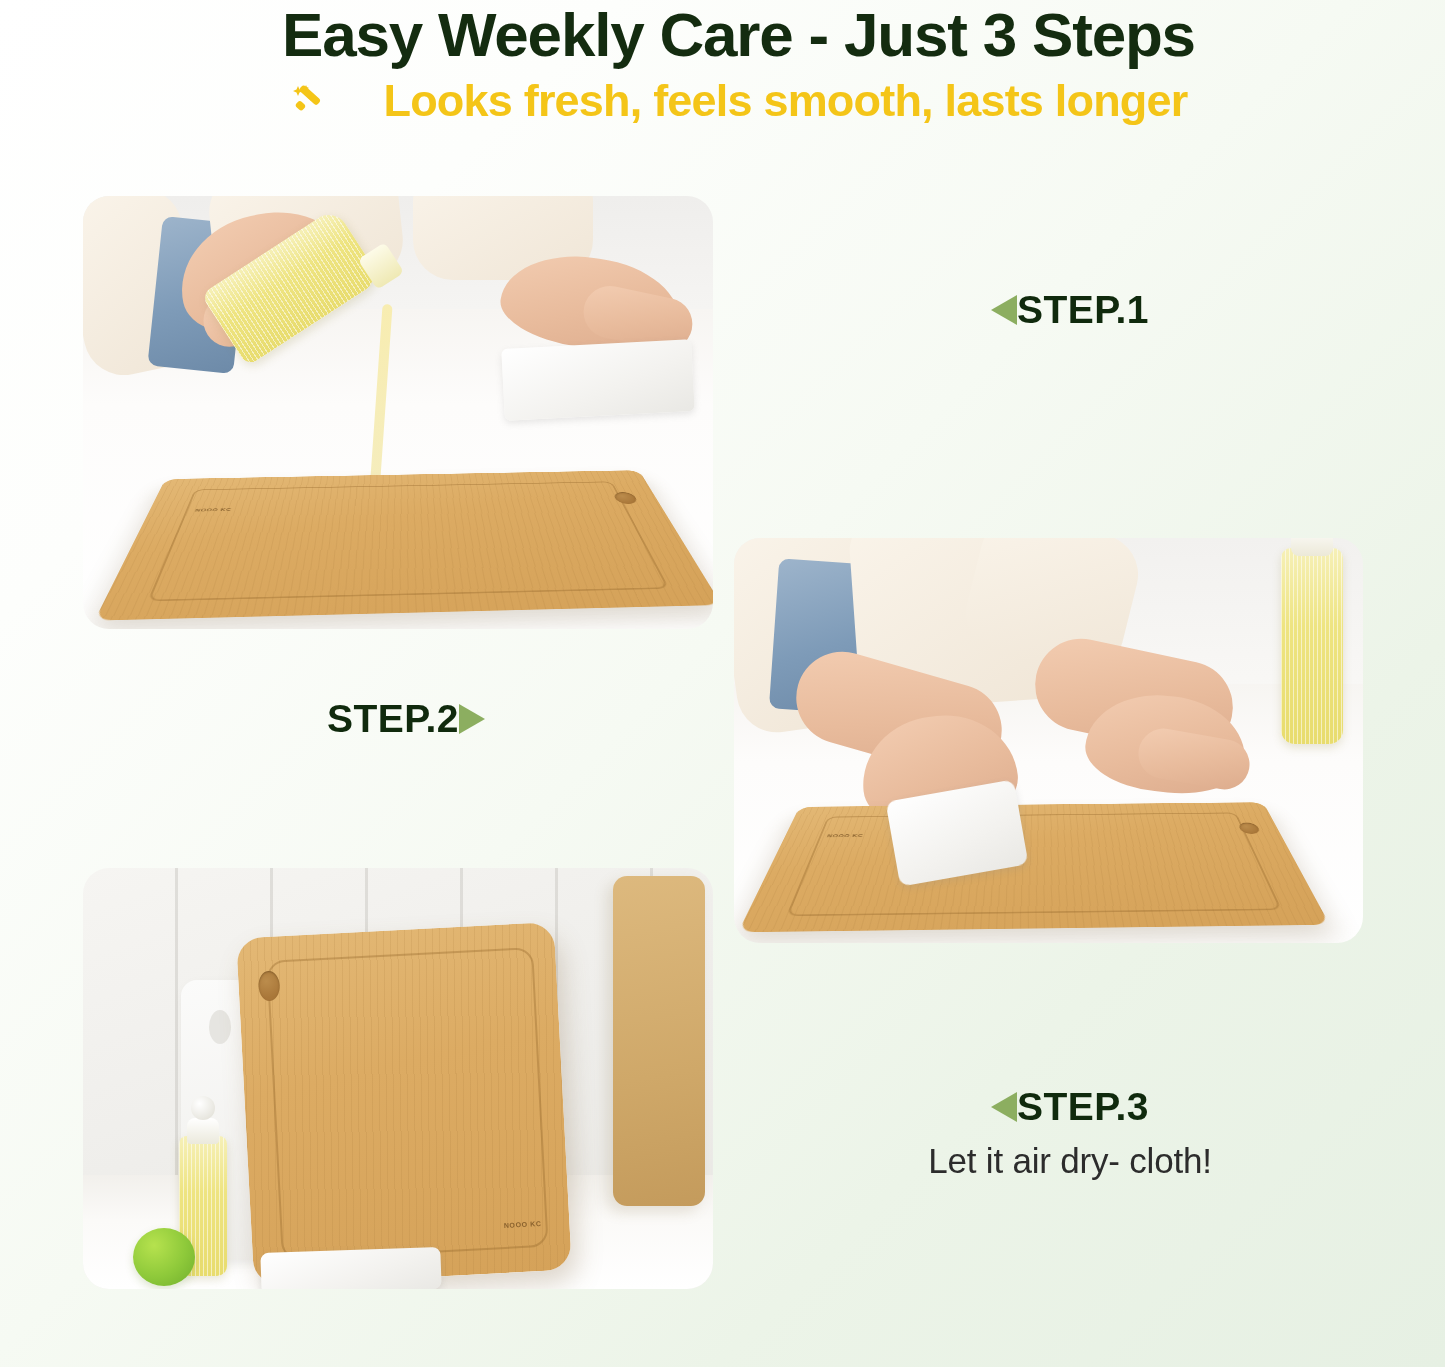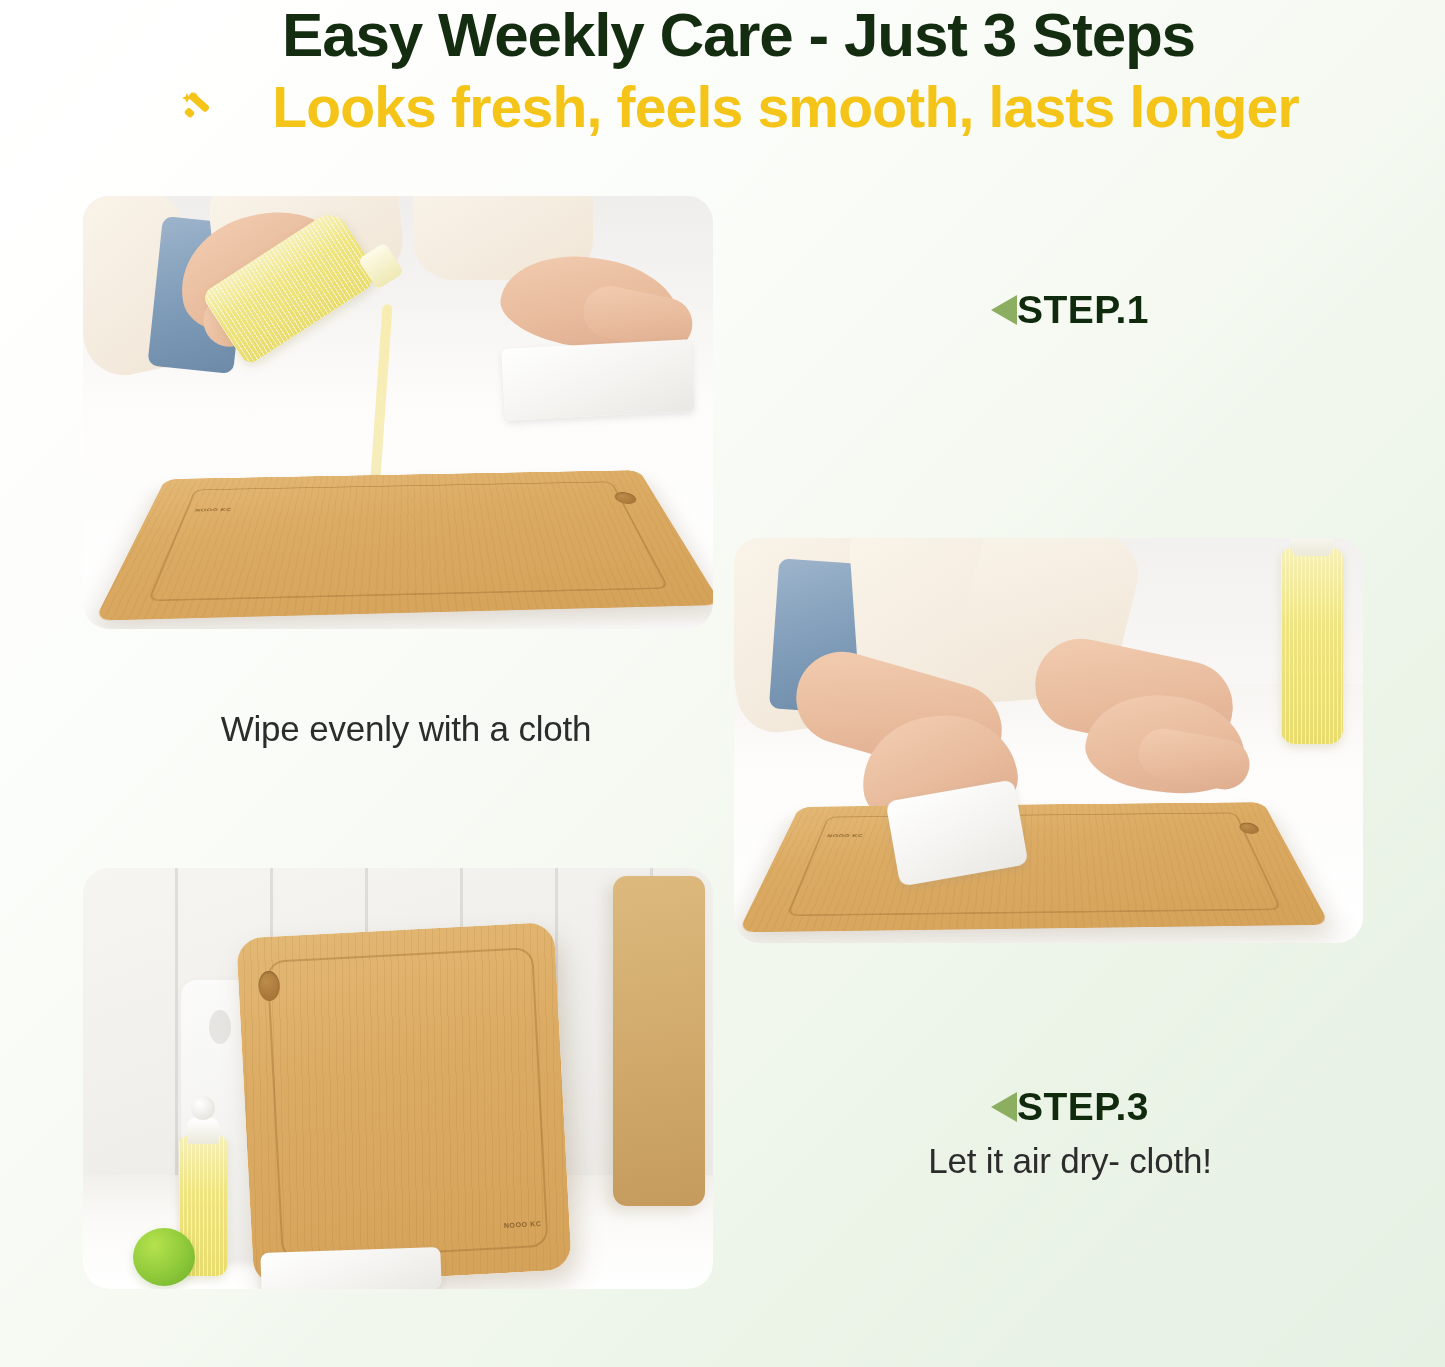--- a/index.html
+++ b/index.html
@@ -39,21 +39,21 @@
     margin-top:8px;
     display:flex;
     align-items:center;
     justify-content:center;
     gap:6px;
     white-space:nowrap;
   }
   .wand-icon { font-size:40px; line-height:1; display:inline-block; transform:translateY(2px); }
   .wand-icon svg { display:block; }
   .subtitle {
-    font-size:57px;
+    font-size:45px;
     font-weight:bold;
     letter-spacing:-0.8px;
     color:#f4c518;
     line-height:1.1;
     margin-left:48px;
   }
 
   
   .photo {
     position:absolute;
@@ -294,21 +294,24 @@
   </div>
 
   <div class="step" id="step1">
     <div class="step-head">
       <span class="tri tri-left"></span>
       <span class="step-label">STEP.1</span>
     </div>
   </div>
 
   <div class="step" id="step2">
-    <div class="step-desc">Wipe evenly with a cloth</div>
+    <div class="step-head">
+      <span class="step-label">STEP.2</span>
+      <span class="tri tri-right"></span>
+    </div>
   </div>
 
   <div class="step" id="step3">
     <div class="step-head">
       <span class="tri tri-left"></span>
       <span class="step-label">STEP.3</span>
     </div>
     <div class="step-desc">Let it air dry- cloth!</div>
   </div>
 

